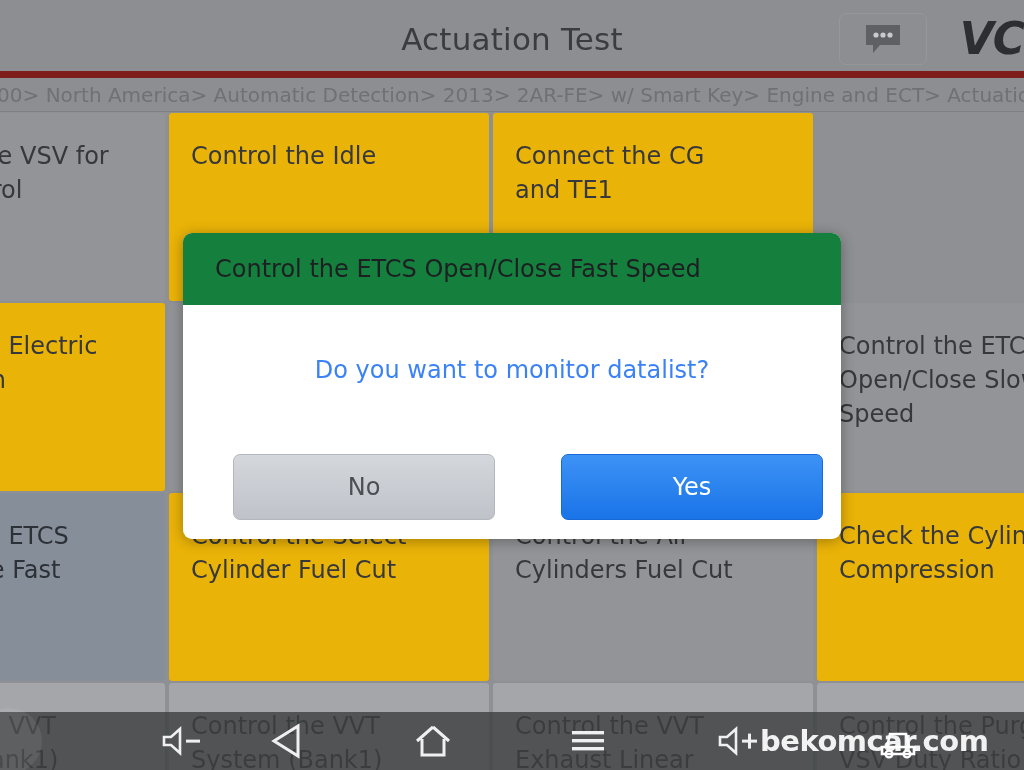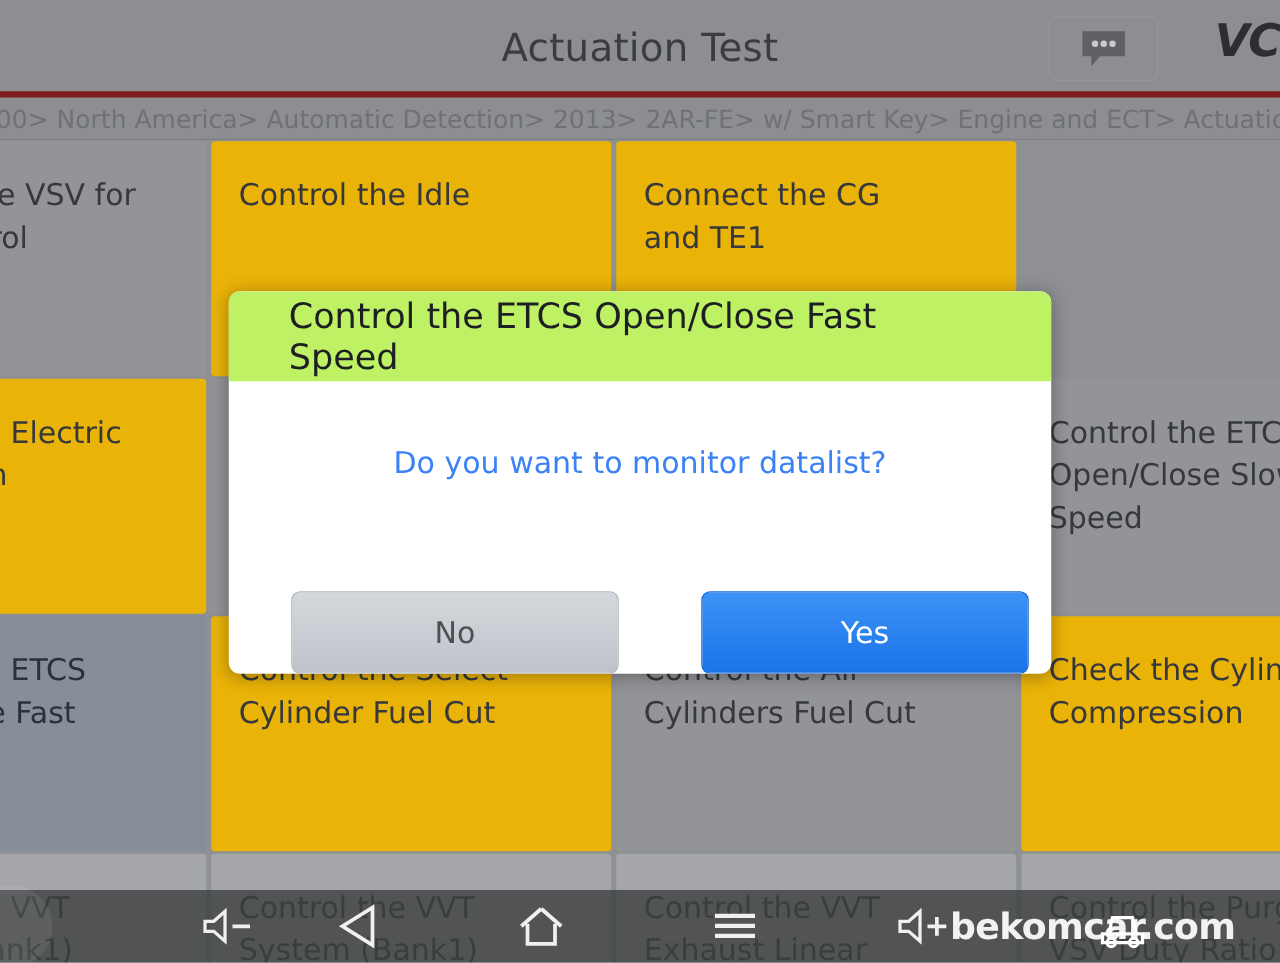--- a/index.html
+++ b/index.html
@@ -14,21 +14,21 @@
     width: 1024px; height: 770px;
     overflow: hidden;
     background: #8e9093;
   }
 
   
   .header {
     position: absolute; left: 0; top: 0;
     width: 1024px; height: 78px;
     background: #8c8e91;
-    border-bottom: 5px solid #7f1d1d;
+    border-bottom: 7px solid #7f1d1d;
   }
   .header-title {
     position: absolute; left: 0; top: 0;
     width: 1024px; height: 78px;
     line-height: 78px;
     text-align: center;
     font-size: 31px;
     color: #3a3c3f;
     letter-spacing: .2px;
   }
@@ -36,21 +36,21 @@
     position: absolute; right: 97px; top: 13px;
     width: 88px; height: 52px;
     border: 1px solid #95979a;
     border-radius: 7px;
     background: #8c8e91;
     display: flex; align-items: center; justify-content: center;
   }
   .chat-icon { width: 38px; height: 32px; display: block; }
   .vci-logo {
     position: absolute; right: 0px; top: 13px;
-    font-size: 36px; font-weight: bold; font-style: italic;
+    font-size: 44px; font-weight: bold; font-style: italic;
     color: #2c2e31;
     letter-spacing: -1px;
   }
 
   
   .breadcrumb {
     position: absolute; left: 0; top: 79px;
     width: 1024px; height: 33px;
     background: #8c8e91;
     border-bottom: 1px solid #7e8083;
@@ -133,35 +133,35 @@
     position: absolute;
     left: 183px; top: 233px;
     width: 658px; height: 306px;
     background: #ffffff;
     border-radius: 9px;
     box-shadow: 0 2px 14px rgba(0,0,0,.32);
     overflow: hidden;
   }
   .dialog-title {
     height: 72px;
-    background: #bef264;
+    background: #15803d;
     display: flex; align-items: center;
-    padding: 0 48px;
-    font-size: 28px;
+    padding: 0 32px;
+    font-size: 24px;
     color: #1d1f22;
   }
   .dialog-body {
     height: 130px;
     display: flex; align-items: center; justify-content: center;
     font-size: 24px;
     color: #3b82f6;
   }
   .dialog-actions {
     height: 104px;
-    display: flex; align-items: flex-end; justify-content: center;
+    display: flex; align-items: center; justify-content: center;
     gap: 66px;
     margin-left: 32px;
   }
   .btn {
     width: 262px; height: 66px;
     border-radius: 7px;
     font-size: 24px;
     display: flex; align-items: center; justify-content: center;
     border: none;
     font-family: inherit;

